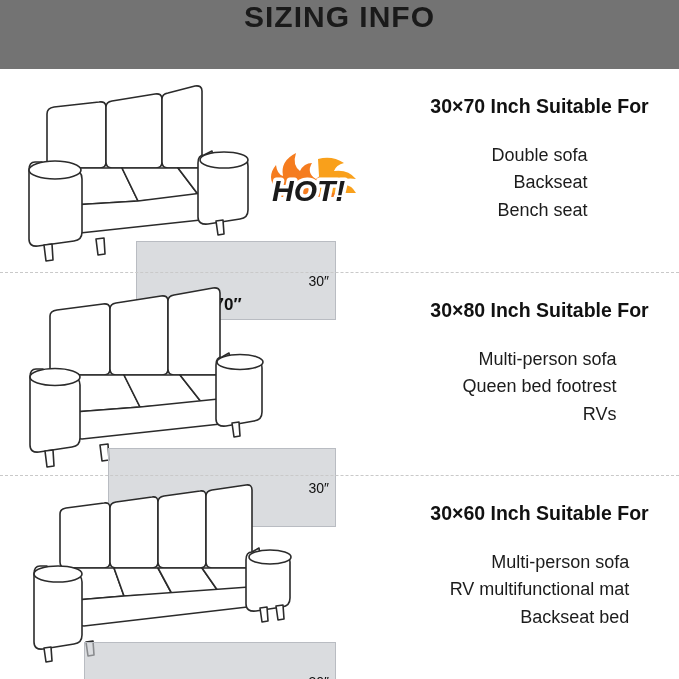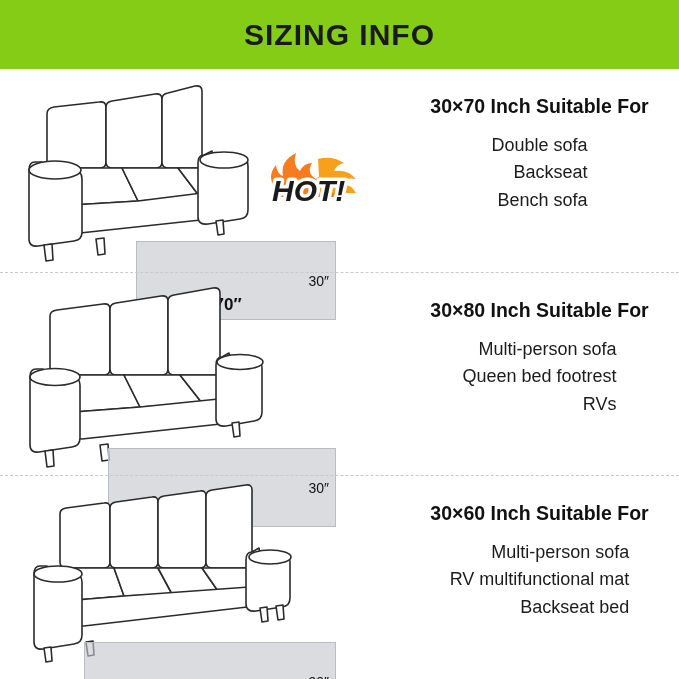--- a/index.html
+++ b/index.html
@@ -15,23 +15,22 @@
   }
   .page {
     position: relative;
     width: 679px;
     height: 679px;
     background: #ffffff;
   }
   
   .header {
     height: 69px;
-    background: #84cc16;
+    background: #737373;
     display: flex;
-    align-items: center;
     justify-content: center;
   }
   .header-title {
     font-size: 30px;
     font-weight: bold;
     letter-spacing: 1px;
     color: #1a1a1a;
   }
   
   .section {
@@ -56,20 +55,21 @@
     top: 0;
   }
   .text-col {
     flex: 1;
     display: flex;
     flex-direction: column;
     align-items: center;
     justify-content: flex-start;
     padding-top: 26px;
     box-sizing: border-box;
+    gap: 10px;
   }
   .size-title {
     font-size: 19.5px;
     font-weight: bold;
     color: #111;
     margin-bottom: 14px;
     white-space: nowrap;
   }
   .uses {
     text-align: right;
@@ -164,21 +164,21 @@
       <div class="measure" style="left:136px; top:172px; width:200px; height:79px;">
         <span class="m-w">70″</span>
         <span class="m-h">30″</span>
       </div>
     </div>
     <div class="text-col">
       <div class="size-title">30×70 Inch Suitable For</div>
       <div class="uses">
         <div>Double sofa</div>
         <div>Backseat</div>
-        <div>Bench sofa</div>
+        <div>Bench seat</div>
       </div>
     </div>
   </div>
 
   <div class="section">
     <div class="illo">
       <svg width="360" height="203" viewBox="0 0 360 203">
         <g fill="#ffffff" stroke="#2b2b2b" stroke-width="1.6" stroke-linejoin="round" stroke-linecap="round">
 
           <path d="M50 43 L50 96 Q50 102 57 102 L104 102 Q110 102 110 96 L110 36 Q110 30 103 31 L57 37 Q50 38 50 43 Z"></path>

